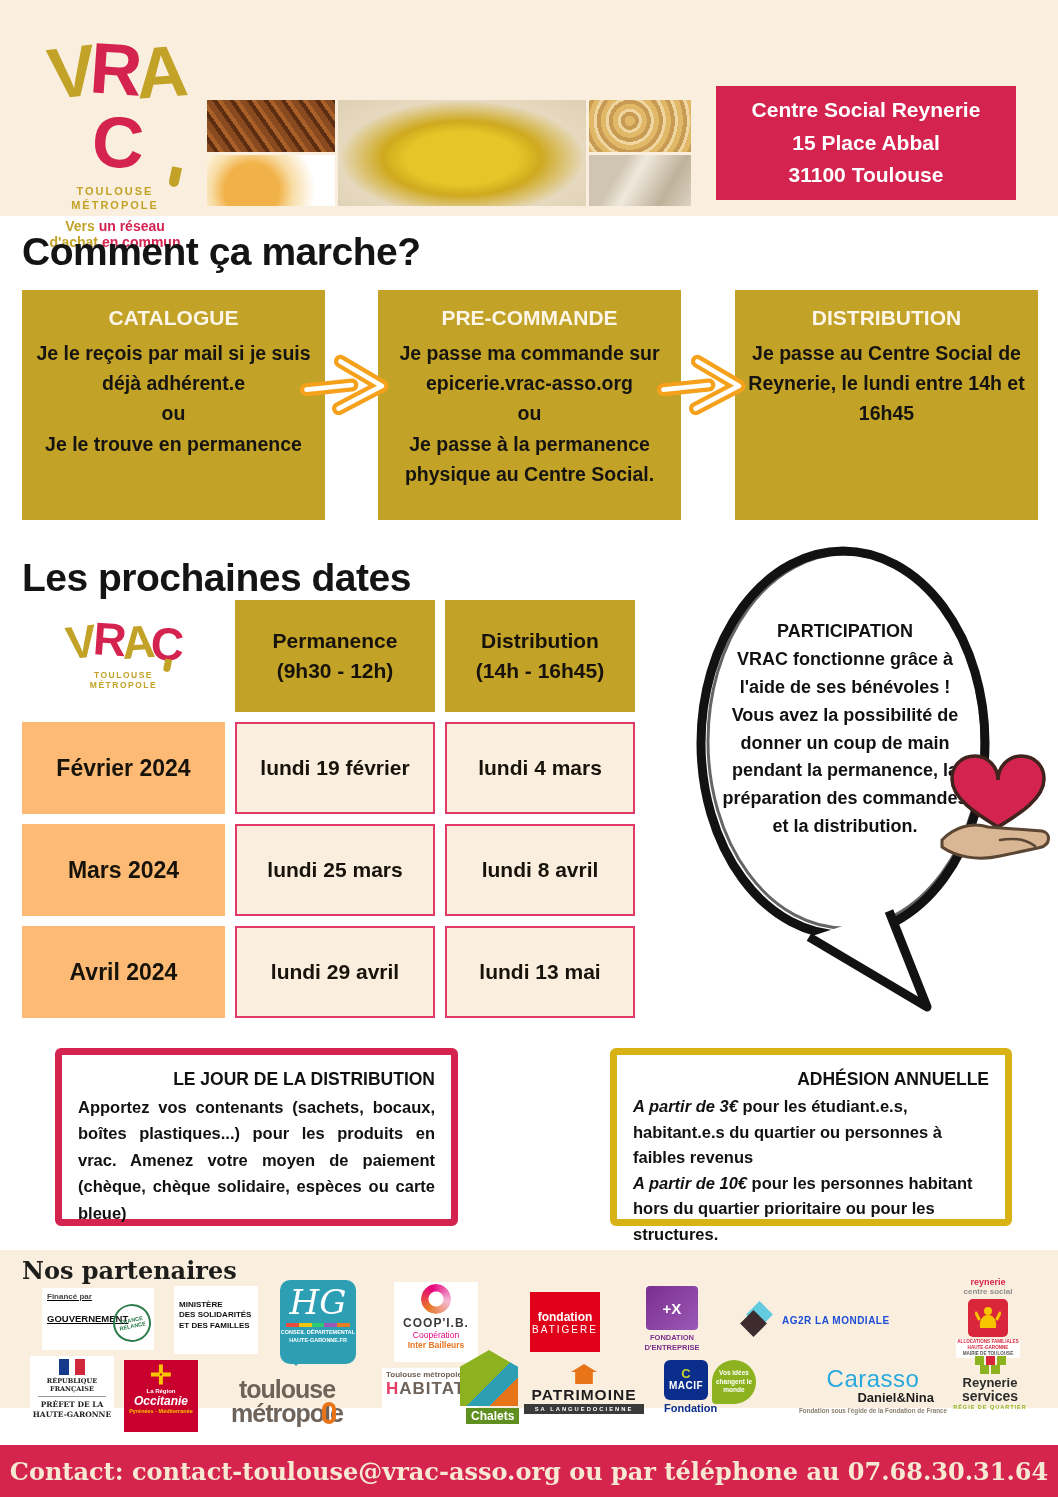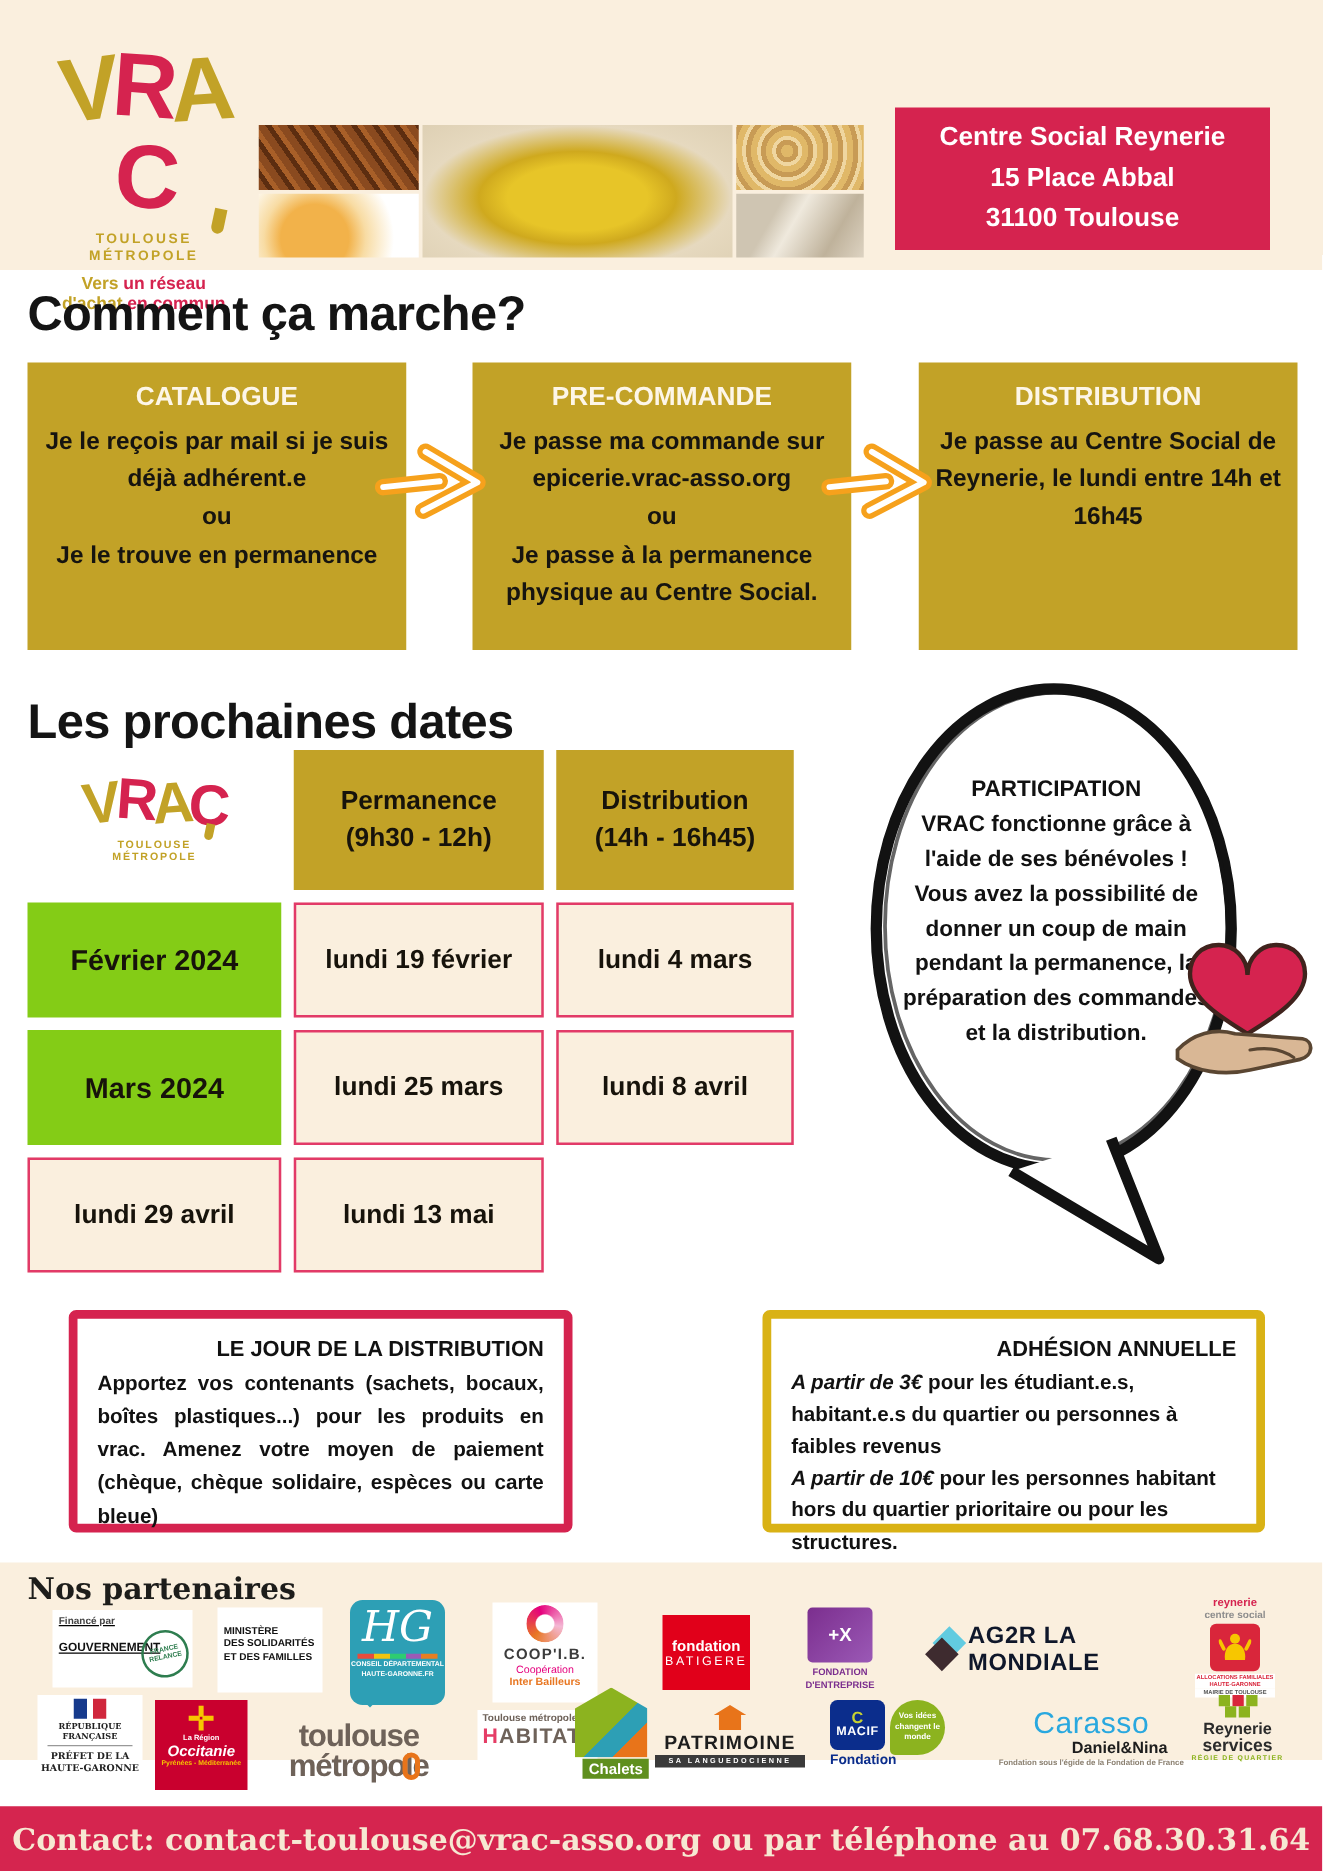--- a/index.html
+++ b/index.html
@@ -55,21 +55,21 @@
   .step-line  { color:#161410; font-size:19.5px; font-weight:bold; text-align:center; line-height:1.55; }
   .arrow { position:absolute; top:352px; width:96px; height:66px; }
   .ar1 { left:300px; } .ar2 { left:657px; }
 
   
   .dates-table { position:absolute; left:22px; top:600px; display:grid;
                  grid-template-columns:203px 200px 190px; grid-template-rows:112px 92px 92px 92px; gap:10px; }
   .dt-cell { display:flex; flex-direction:column; align-items:center; justify-content:center; text-align:center; }
   .dt-logo { background:transparent; }
   .dt-head { background:#C2A227; color:#17130b; font-size:21px; font-weight:900; line-height:1.45; }
-  .dt-month { background:#84cc16; color:#17130b; font-size:23px; font-weight:900; }
+  .dt-month { background:#fdba74; color:#17130b; font-size:23px; font-weight:900; }
   .dt-date { background:#FAEFDE; border:2px solid #E23A68; color:#17130b; font-size:21px; font-weight:bold; }
   .mini-logo .logo-word { font-size:46px; letter-spacing:-4px; }
   .mini-logo .cedilla { width:7px; height:13px; bottom:-7px; right:10px; }
   .mini-logo .logo-sub { font-size:8.5px; margin-top:5px; letter-spacing:1.5px; }
 
   
   .bubble-wrap { position:absolute; left:693px; top:545px; width:305px; height:470px; }
   .bubble-text { position:absolute; left:720px; top:618px; width:250px; text-align:center;
                  font-size:18px; font-weight:bold; color:#111; line-height:1.55; }
   .heart-hand { position:absolute; left:938px; top:728px; width:120px; height:150px; }
@@ -116,21 +116,21 @@
 
   .p-fe { left:640px; top:36px; width:64px; height:74px; text-align:center; }
   .fe-sq { width:52px; height:44px; margin:0 auto; background:linear-gradient(135deg,#7b2e8e,#9b59b6); color:#fff; font-size:15px; font-weight:900;
            display:flex; align-items:center; justify-content:center; border-radius:4px; }
   .fe-t { font-size:7.5px; font-weight:900; color:#7b2e8e; line-height:1.3; margin-top:3px; }
 
   .p-ag2r { left:742px; top:52px; width:180px; height:36px; display:flex; align-items:center; gap:10px; }
   .ag-dia { position:relative; width:30px; height:30px; }
   .ag-dia i { position:absolute; width:19px; height:19px; transform:rotate(45deg); display:block; }
   .ag-d1 { left:8px; top:0; background:#62CBE0; } .ag-d2 { left:2px; top:9px; background:#3E2B2F; }
-  .ag-name { font-size:19px; font-weight:bold; color:#0f172a; letter-spacing:0.5px; }
+  .ag-name { font-size:10px; font-weight:bold; color:#1d4ed8; letter-spacing:0.5px; }
 
   .p-rcs { left:956px; top:28px; width:64px; height:90px; text-align:center; }
   .rcs-l1 { font-size:9px; font-weight:bold; color:#D5234F; line-height:1; }
   .rcs-l2 { font-size:8px; font-weight:bold; color:#8d8d8d; line-height:1.2; }
   .rcs-sq { width:40px; height:38px; margin:2px auto; background:#D9263B; border-radius:5px; display:flex; align-items:center; justify-content:center; }
   .rcs-strip { font-size:4.6px; font-weight:bold; color:#D9263B; background:#fff; line-height:1.4; }
   .rcs-strip2 { font-size:4.6px; font-weight:bold; color:#555; background:#fff; line-height:1.4; }
 
   .p-pref { left:30px; top:106px; width:84px; height:76px; text-align:center; padding-top:3px; }
   .pref-flag { width:26px; height:16px; margin:0 auto; background:linear-gradient(90deg,#163a8c 0 40%,#fff 40% 60%,#d0273c 60%); }
@@ -284,20 +284,21 @@
     </div>
 
     <div class="dt-cell dt-month">Février 2024</div>
     <div class="dt-cell dt-date">lundi 19 février</div>
     <div class="dt-cell dt-date">lundi 4 mars</div>
 
     <div class="dt-cell dt-month">Mars 2024</div>
     <div class="dt-cell dt-date">lundi 25 mars</div>
     <div class="dt-cell dt-date">lundi 8 avril</div>
 
+    <div class="dt-cell dt-month">Avril 2024</div>
     <div class="dt-cell dt-date">lundi 29 avril</div>
     <div class="dt-cell dt-date">lundi 13 mai</div>
   </div>
 
   <svg class="bubble-wrap" viewBox="0 0 305 470">
     <ellipse cx="150" cy="198" rx="142" ry="192" fill="#ffffff" stroke="#121212" stroke-width="9"></ellipse>
     <ellipse cx="152" cy="196" rx="137" ry="187" fill="none" stroke="#121212" stroke-width="3" opacity="0.65"></ellipse>
     <path d="M196 366 L234 462 L116 392" fill="#ffffff" stroke="#121212" stroke-width="9" stroke-linejoin="round"></path>
   </svg>
   <div class="bubble-text">

